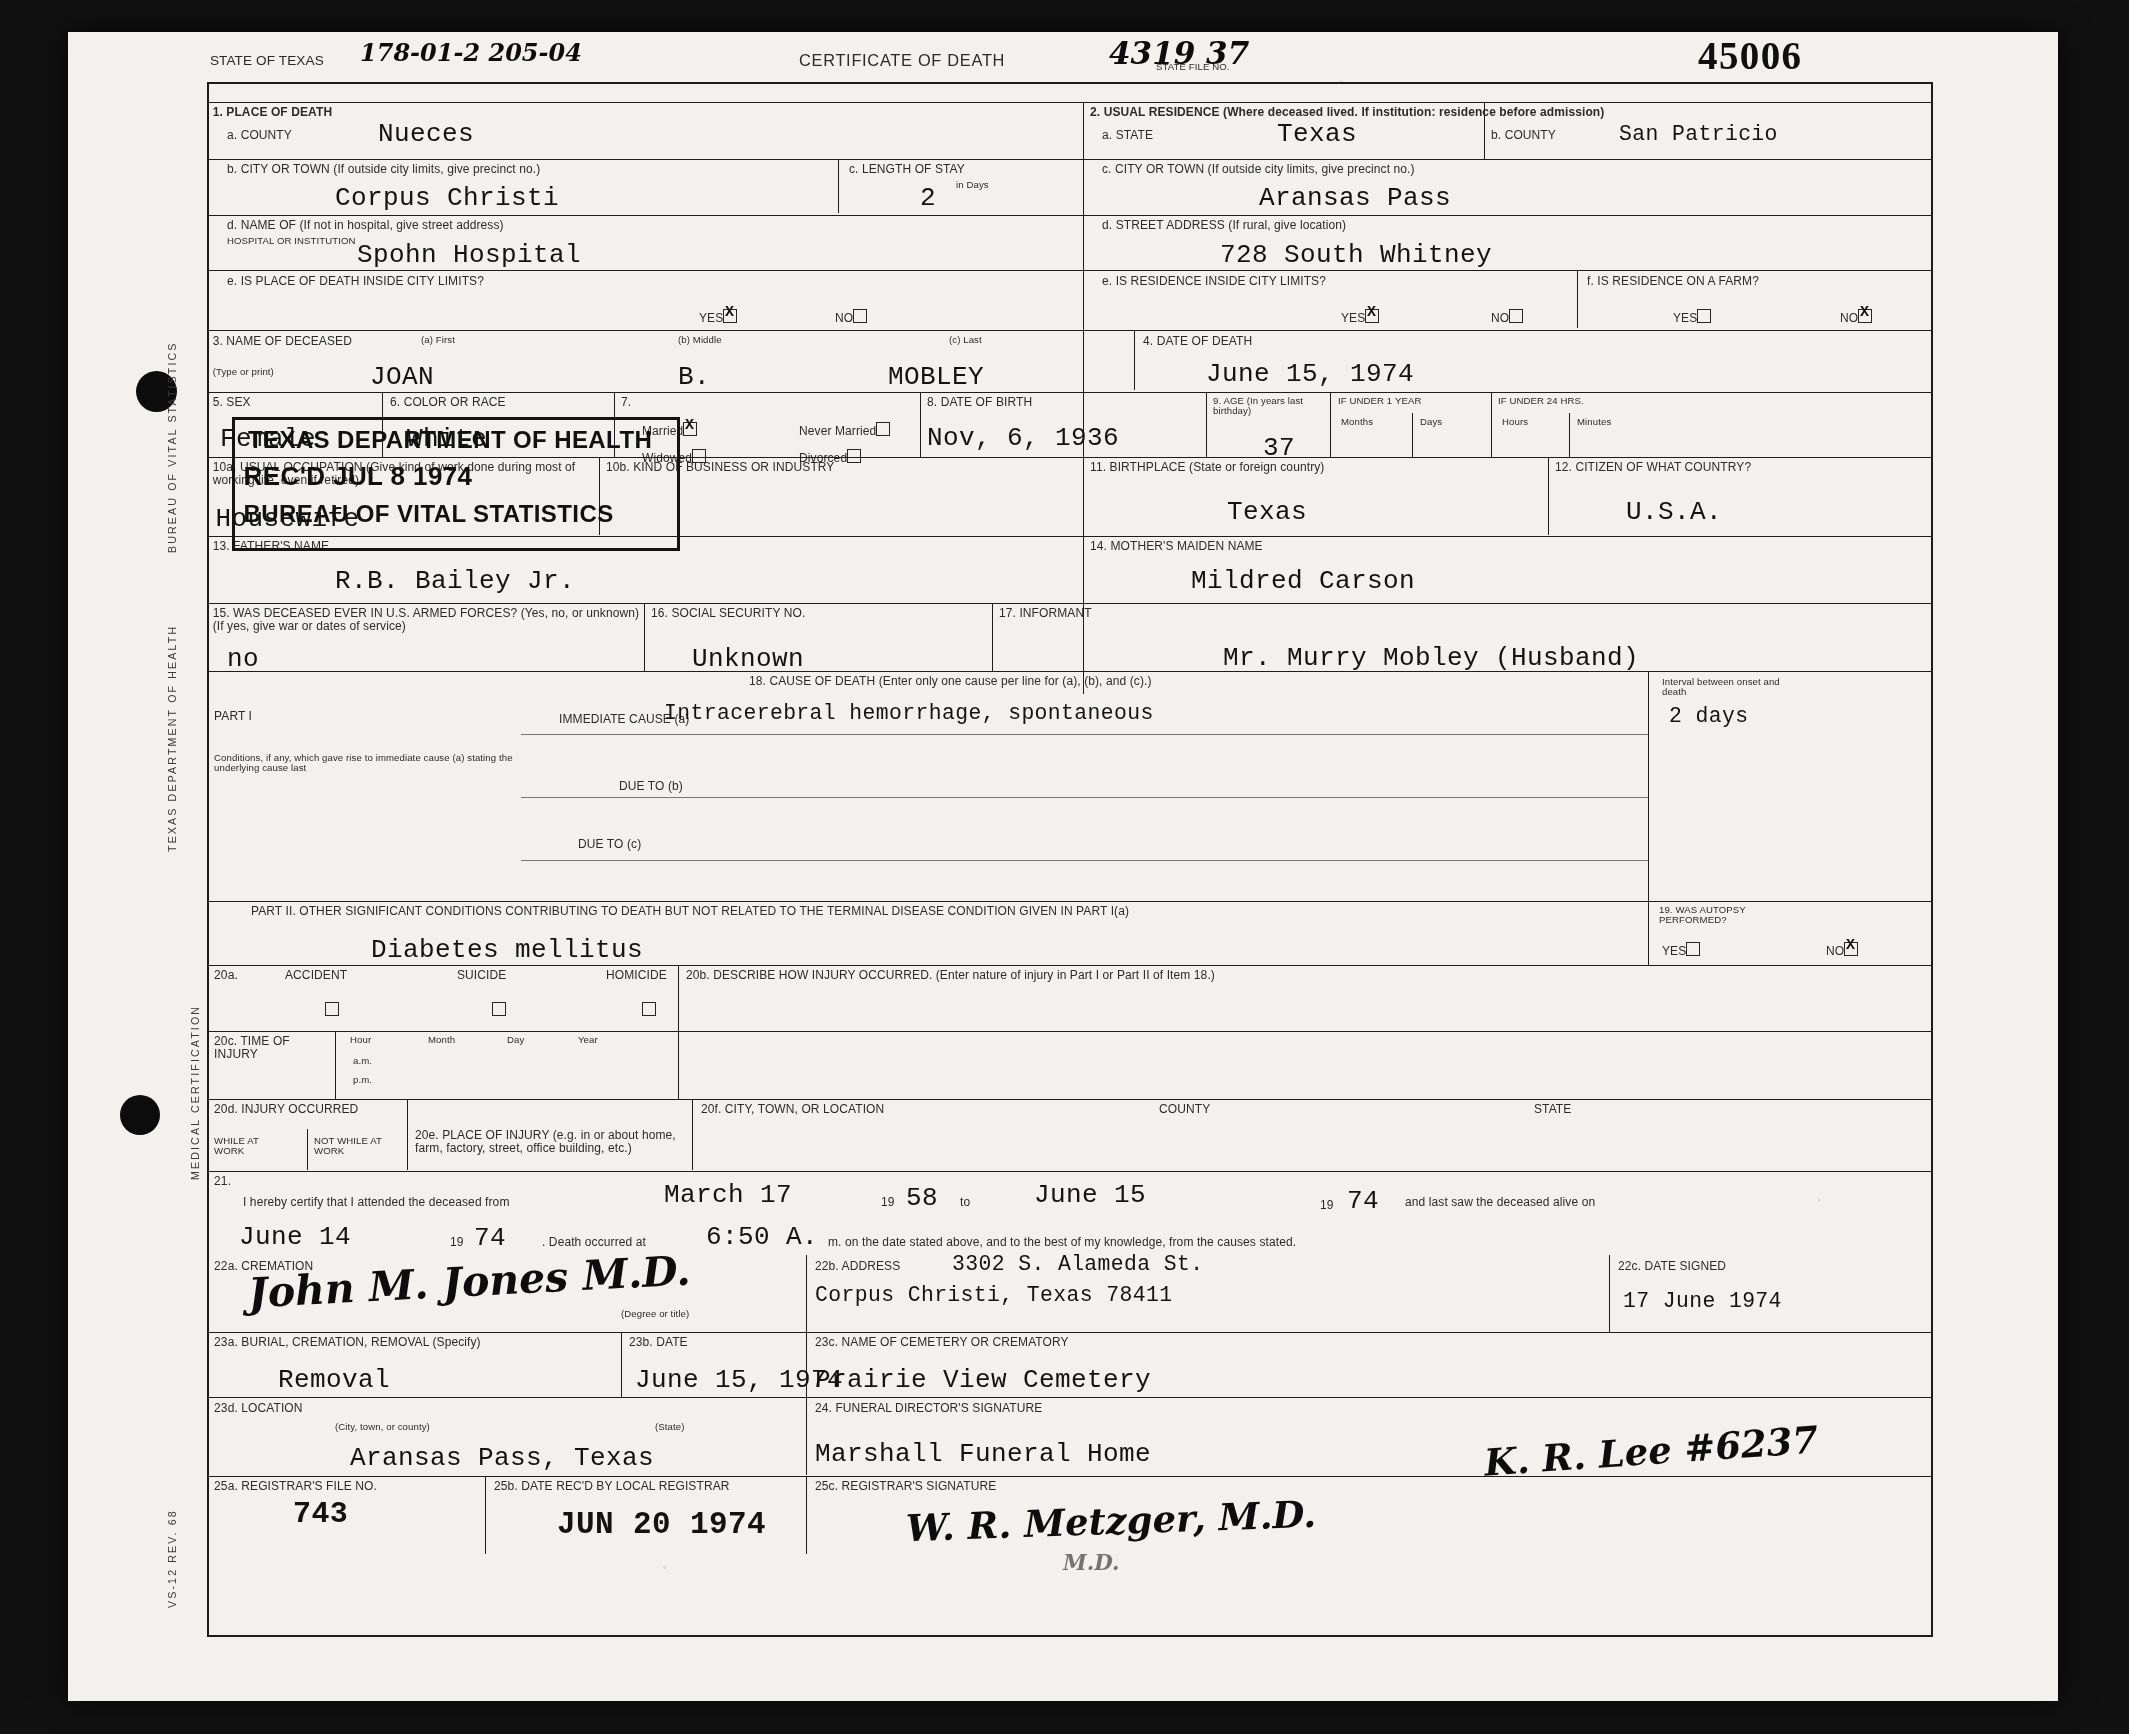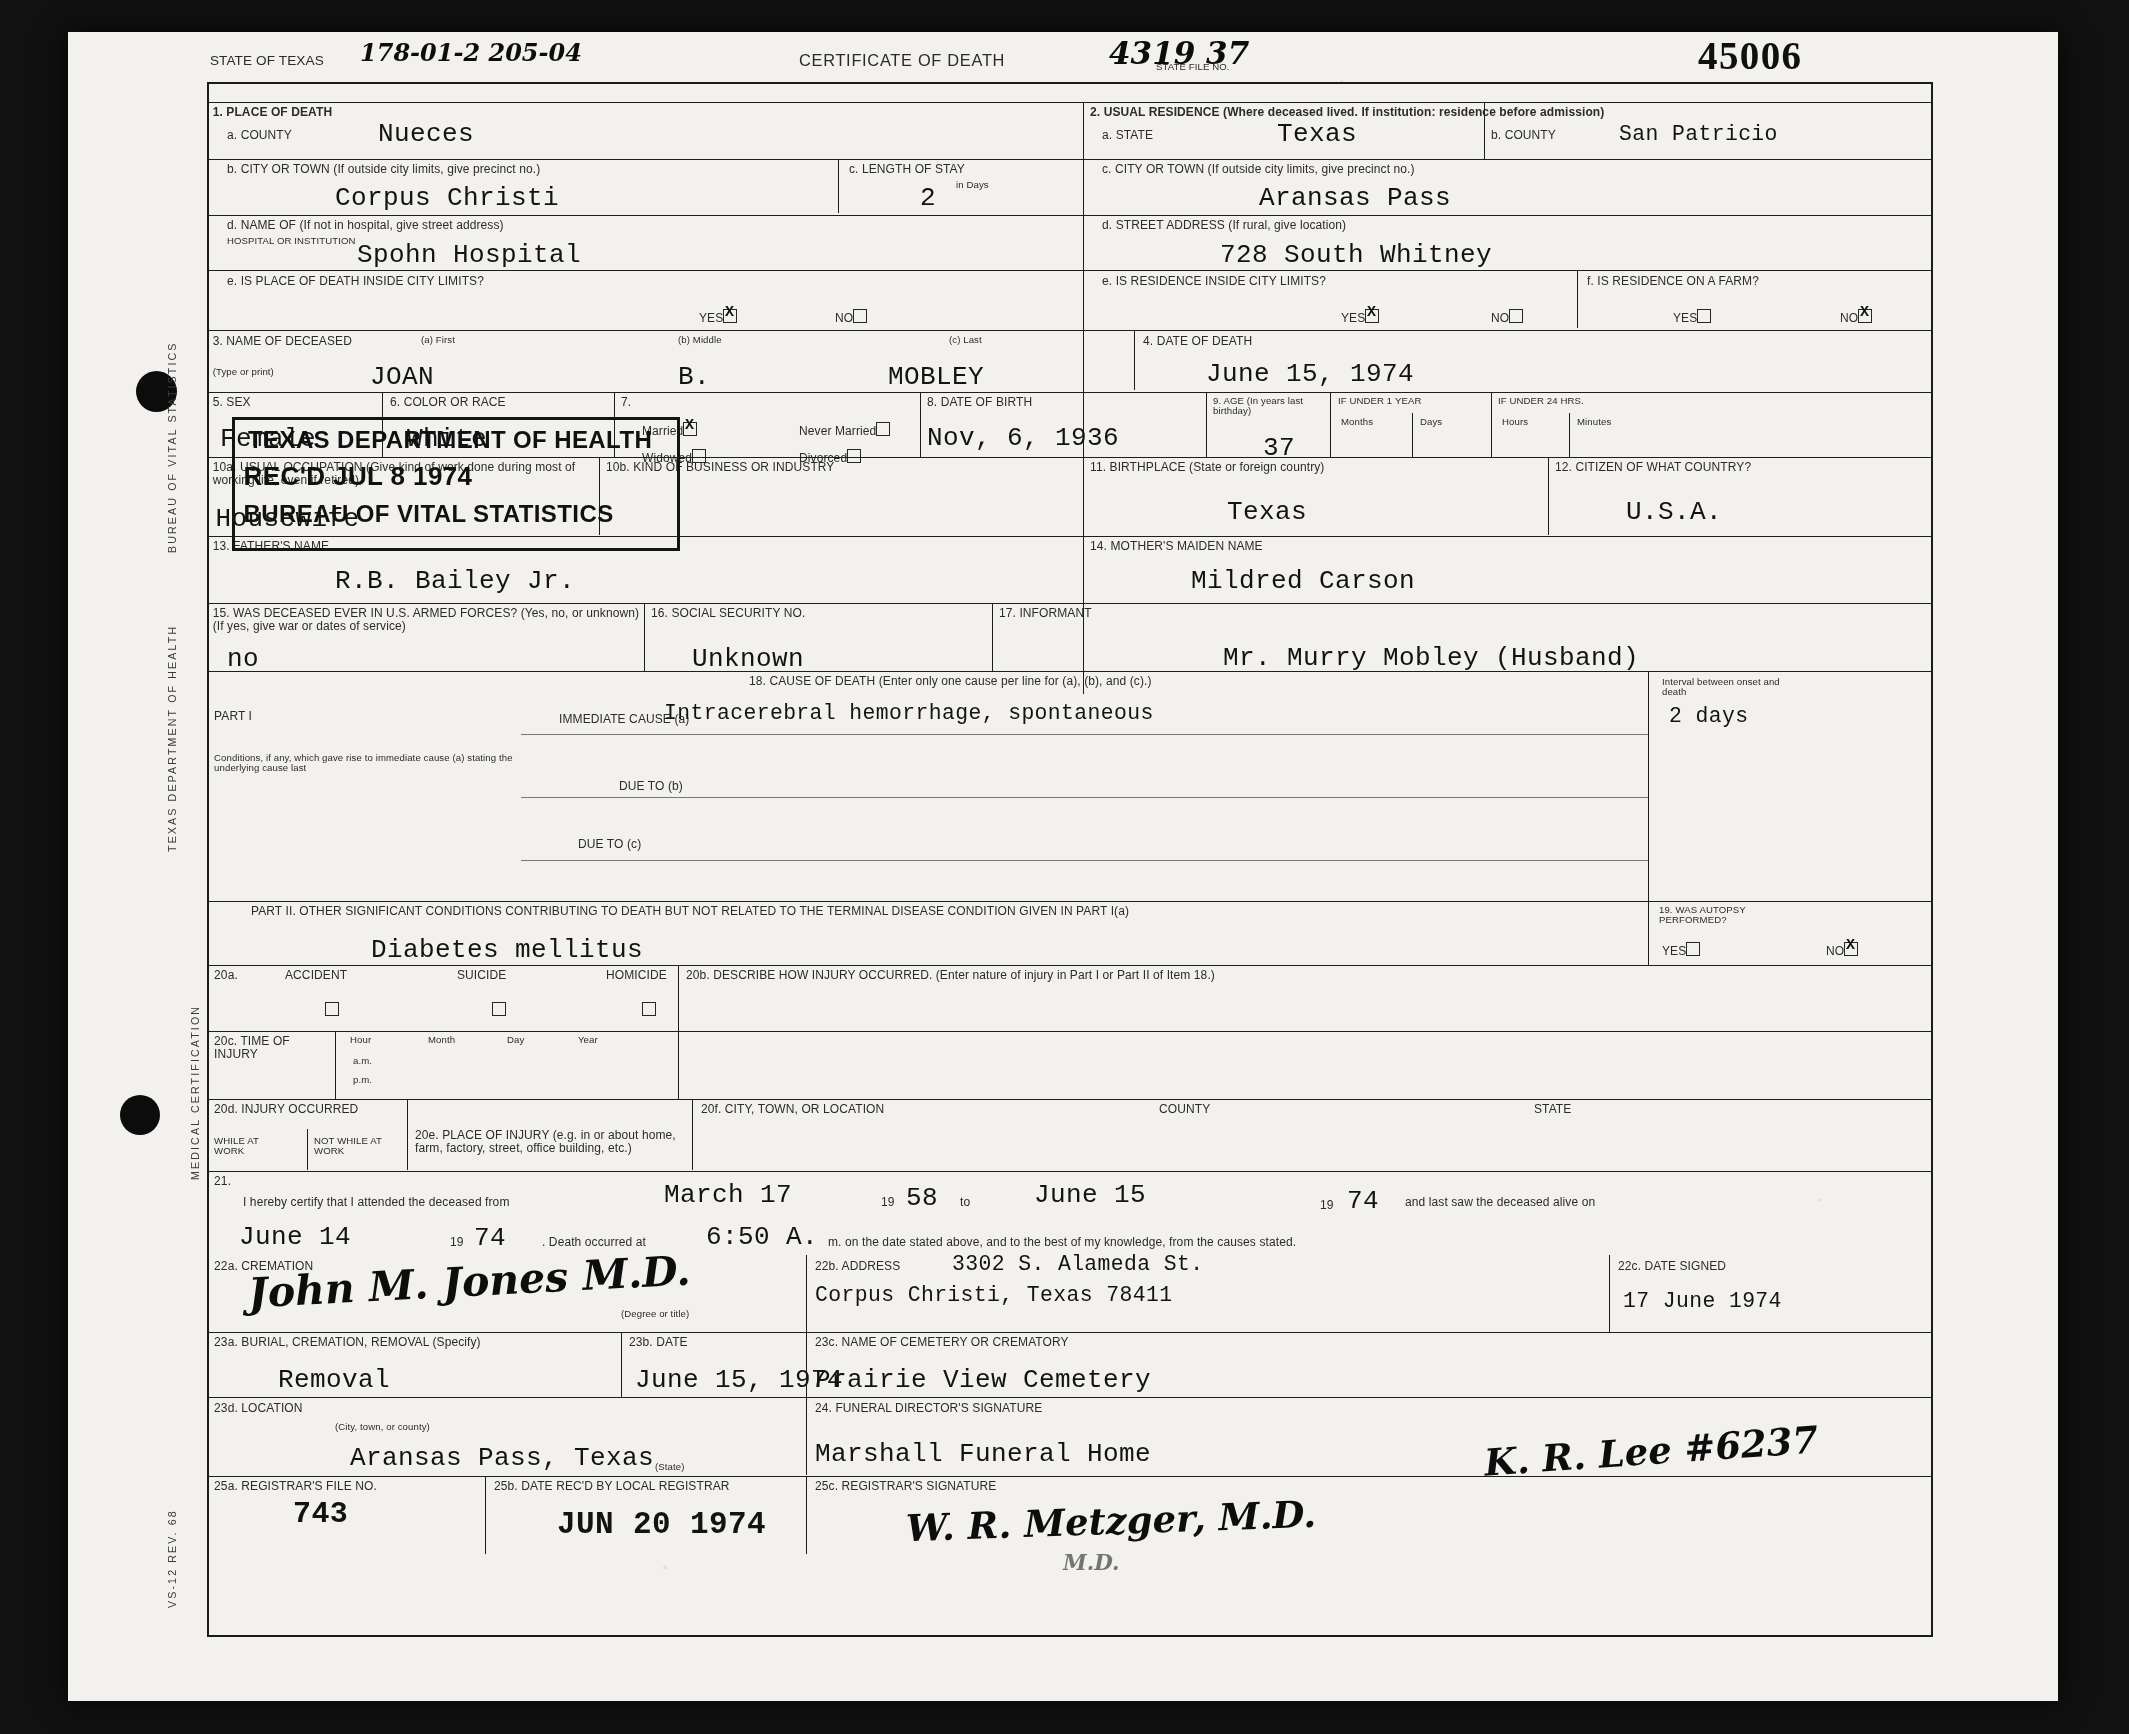--- a/index.html
+++ b/index.html
@@ -314,21 +314,21 @@
     <div class="t lbl" style="left:422px;top:1254px;">23b. DATE</div>
     <div class="t val" style="left:428px;top:1283px;">June 15, 1974</div>
     <div class="vline" style="left:599px;top:1250px;height:66px;"></div>
     <div class="t lbl" style="left:608px;top:1254px;">23c. NAME OF CEMETERY OR CREMATORY</div>
     <div class="t val" style="left:608px;top:1283px;">Prairie View Cemetery</div>
 
     <div class="hline" style="left:0;top:1315px;width:1726px;"></div>
 
     <div class="t lbl" style="left:7.1px;top:1320px;">23d. LOCATION</div>
     <div class="t lbl xs" style="left:128px;top:1340px;">(City, town, or county)</div>
-    <div class="t lbl xs" style="left:428px;top:1380px;padding-left:20px;">(State)</div>
+    <div class="t lbl xs" style="left:428px;top:1340px;padding-left:20px;">(State)</div>
     <div class="t val" style="left:143px;top:1361px;">Aransas Pass, Texas</div>
     <div class="vline" style="left:599px;top:1315px;height:78px;"></div>
     <div class="t lbl" style="left:608px;top:1320px;">24. FUNERAL DIRECTOR'S SIGNATURE</div>
     <div class="t val" style="left:608px;top:1357px;">Marshall Funeral Home</div>
     <div class="t script" style="left:1277px;top:1347px;font-size:37px;transform:rotate(-4deg);">K. R. Lee #6237</div>
 
     <div class="hline" style="left:0;top:1394px;width:1726px;"></div>
 
     <div class="t lbl" style="left:7.1px;top:1398px;">25a. REGISTRAR'S FILE NO.</div>
     <div class="t val xl" style="left:86px;top:1415px;font-weight:bold;">743</div>

